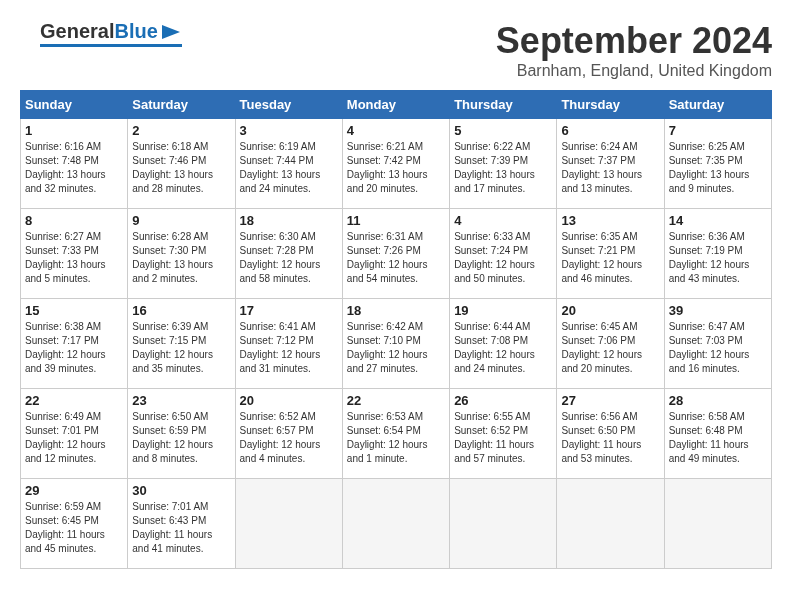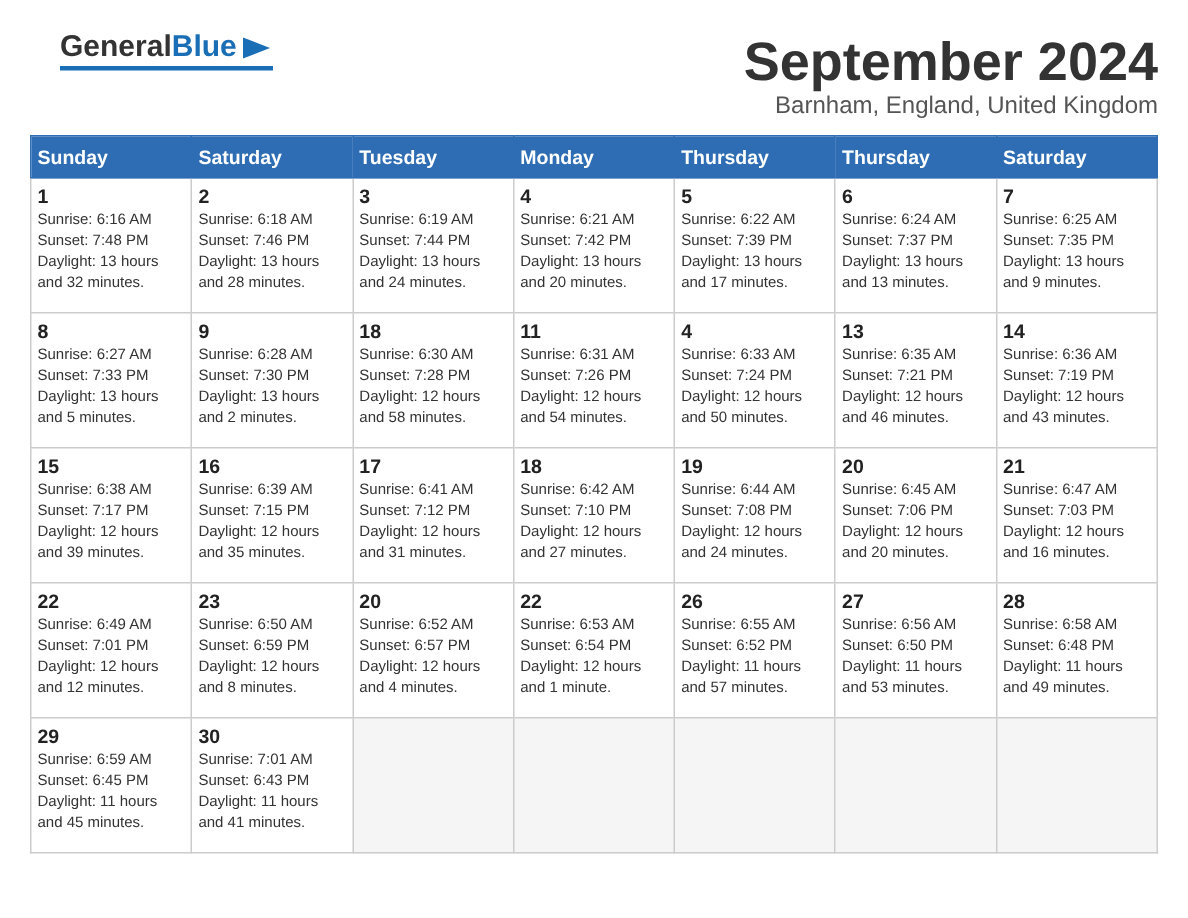--- a/index.html
+++ b/index.html
@@ -190,21 +190,21 @@
         </td>
         <td>
           <span class="day-number">19</span>
           <div class="day-detail">Sunrise: 6:44 AM<br>Sunset: 7:08 PM<br>Daylight: 12 hours and 24 minutes.</div>
         </td>
         <td>
           <span class="day-number">20</span>
           <div class="day-detail">Sunrise: 6:45 AM<br>Sunset: 7:06 PM<br>Daylight: 12 hours and 20 minutes.</div>
         </td>
         <td>
-          <span class="day-number">21</span>
+          <span class="day-number">39</span>
           <div class="day-detail">Sunrise: 6:47 AM<br>Sunset: 7:03 PM<br>Daylight: 12 hours and 16 minutes.</div>
         </td>
       </tr>
       <tr class="week-row">
         <td>
           <span class="day-number">22</span>
           <div class="day-detail">Sunrise: 6:49 AM<br>Sunset: 7:01 PM<br>Daylight: 12 hours and 12 minutes.</div>
         </td>
         <td>
           <span class="day-number">23</span>

